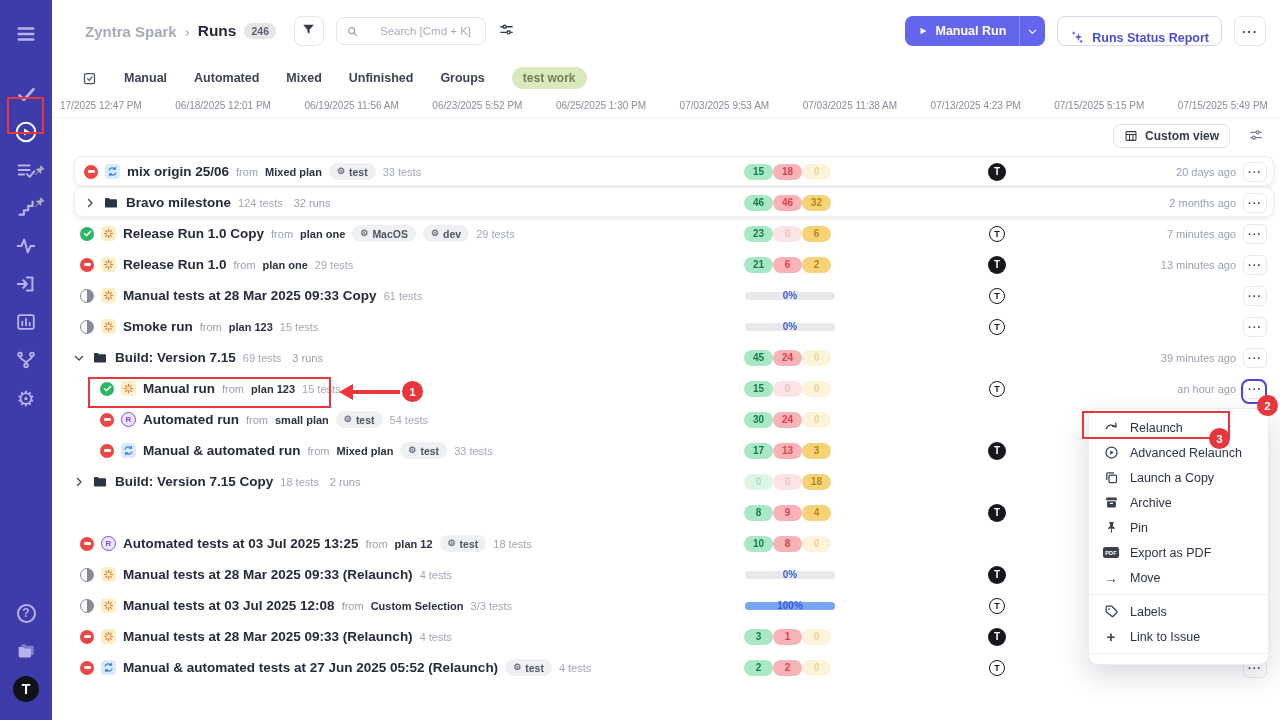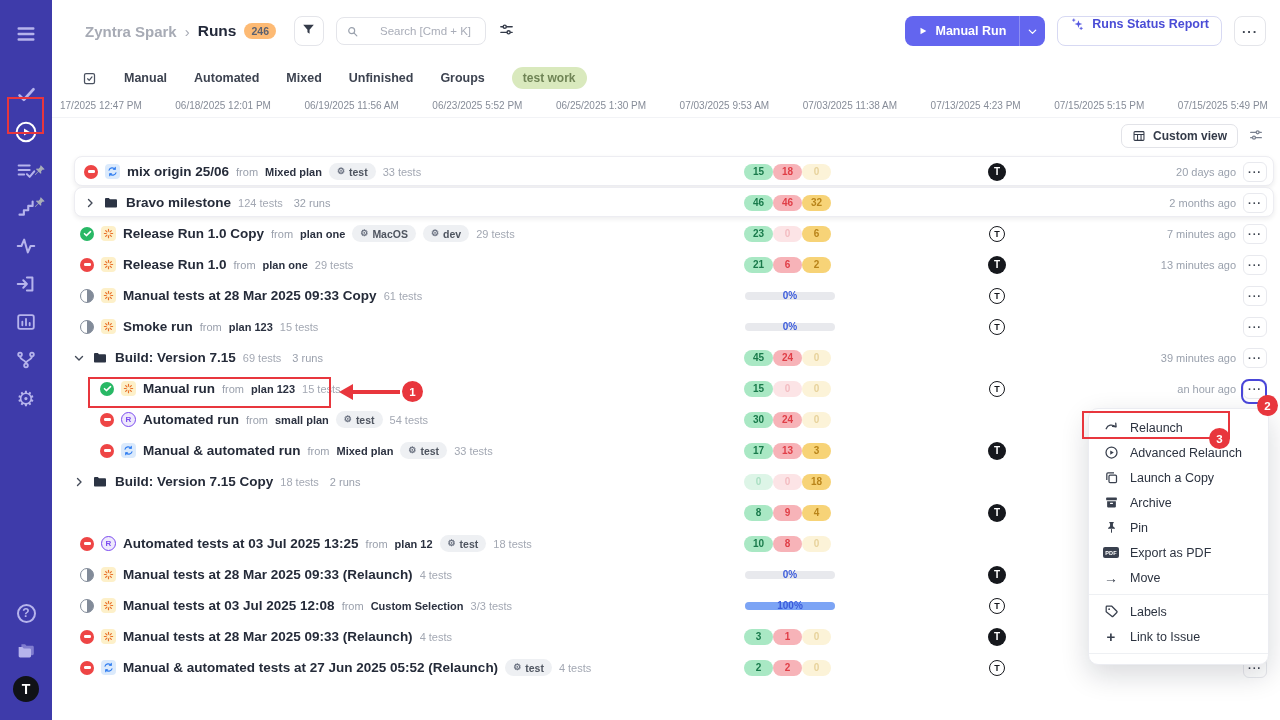--- a/index.html
+++ b/index.html
@@ -15,41 +15,41 @@
   .sb-icon .gly{font-size:21px;line-height:1;}
   .qm{display:flex;width:19px;height:19px;border:2px solid currentColor;border-radius:50%;align-items:center;justify-content:center;font-size:12px;font-weight:700;}
   .sblogo{display:flex;width:26px;height:26px;border-radius:50%;background:#101217;color:#fff;font-weight:700;font-size:14px;align-items:center;justify-content:center;}
   
   .content{position:relative;flex:1;height:100%;background:#fff;}
   .topbar{height:62px;display:flex;align-items:center;padding:0 14px 0 33px;gap:12px;}
   .crumb{display:flex;align-items:center;gap:8px;margin-right:6px;}
   .proj{font-size:15px;font-weight:600;color:#a7abb5;cursor:pointer;}
   .sep{font-size:15px;color:#a7abb5;}
   .sect{font-size:15.5px;font-weight:700;color:#23293a;}
-  .cnt{background:#fdba74;border-radius:10px;padding:2px 7px;font-size:10.5px;font-weight:700;color:#5b6170;}
+  .cnt{background:#e5e5e5;border-radius:10px;padding:2px 7px;font-size:10.5px;font-weight:700;color:#5b6170;}
   .iconbtn{width:30px;height:30px;border:1px solid #e4e5ea;background:#fff;border-radius:8px;display:flex;align-items:center;justify-content:center;cursor:pointer;padding:0;}
   .search{width:150px;height:28px;border:1px solid #e4e5ea;border-radius:8px;display:flex;align-items:center;gap:19px;padding:0 9px;color:#9aa1ad;background:#fff;}
   .search input{border:none;outline:none;width:110px;font-size:11.5px;color:#3a4150;background:transparent;}
   .search input::placeholder{color:#a9adb8;}
   .plainicon{display:flex;align-items:center;justify-content:center;background:none;border:none;cursor:pointer;padding:0;}
   .spacer{flex:1;}
   .btn-primary{display:flex;align-items:stretch;height:30px;border-radius:8px;overflow:hidden;background:#6365ef;cursor:pointer;}
   .btn-primary .mainpart{display:flex;align-items:center;gap:7px;padding:0 13px;color:#fff;font-size:12.5px;font-weight:600;}
   .btn-primary .chevpart{display:flex;align-items:center;justify-content:center;width:26px;border-left:1px solid rgba(255,255,255,.28);}
-  .btn-outline{display:flex;align-items:flex-start;gap:7px;height:30px;border:1px solid #d7d9f3;background:#fff;border-radius:8px;padding:0 12px;color:#4a4cd6;font-size:12.5px;font-weight:600;cursor:pointer;}
+  .btn-outline{display:flex;align-items:flex-end;gap:7px;height:30px;border:1px solid #d7d9f3;background:#fff;border-radius:8px;padding:0 12px;color:#4a4cd6;font-size:12.5px;font-weight:600;cursor:pointer;}
   .dotsbtn{width:32px;height:30px;border:1px solid #e4e5ea;background:#fff;border-radius:8px;color:#3c434f;font-weight:700;font-size:13px;letter-spacing:1px;display:flex;align-items:center;justify-content:center;cursor:pointer;}
   
   .tabsrow{height:32px;display:flex;align-items:center;gap:27px;padding:0 14px 0 30px;}
   .tab{font-size:12.5px;font-weight:600;color:#3d4350;cursor:pointer;white-space:nowrap;}
   .tagwork{background:#d9e9bd;color:#6f8455;font-size:12px;font-weight:600;padding:4px 11px;border-radius:13px;cursor:pointer;}
   
   .datesrow{height:24px;display:flex;align-items:center;justify-content:space-between;padding:0 12px 0 8px;border-bottom:1px solid #f2f3f6;}
   .dt{font-size:10px;color:#868c98;white-space:nowrap;}
   
-  .toolrow{height:36px;display:flex;align-items:center;justify-content:flex-end;gap:10px;padding:0 16px;}
+  .toolrow{height:36px;display:flex;align-items:center;justify-content:flex-end;gap:18px;padding:0 16px;}
   .btn-small{display:flex;align-items:center;gap:7px;height:24px;border:1px solid #e2e3e8;background:#fff;border-radius:7px;padding:0 10px;font-size:12px;font-weight:600;color:#343b49;cursor:pointer;}
   
   .rows{margin-top:2px;}
   .row{position:relative;height:31px;display:flex;align-items:center;}
   .row .left{position:relative;z-index:1;display:flex;align-items:center;gap:7px;padding-left:28px;white-space:nowrap;}
   .row.indent .left{padding-left:48px;}
   .row.group .left{padding-left:21px;}
   .row.pinned::before{content:"";position:absolute;left:22px;right:6px;top:0;bottom:1px;background:#fff;border:1px solid #ededf2;border-radius:8px;box-shadow:0 2px 5px rgba(25,28,40,.08);z-index:0;}
   .pin{position:absolute;left:-19px;top:1px;display:flex;}
   .row.pinned .left{padding-left:32px;}

